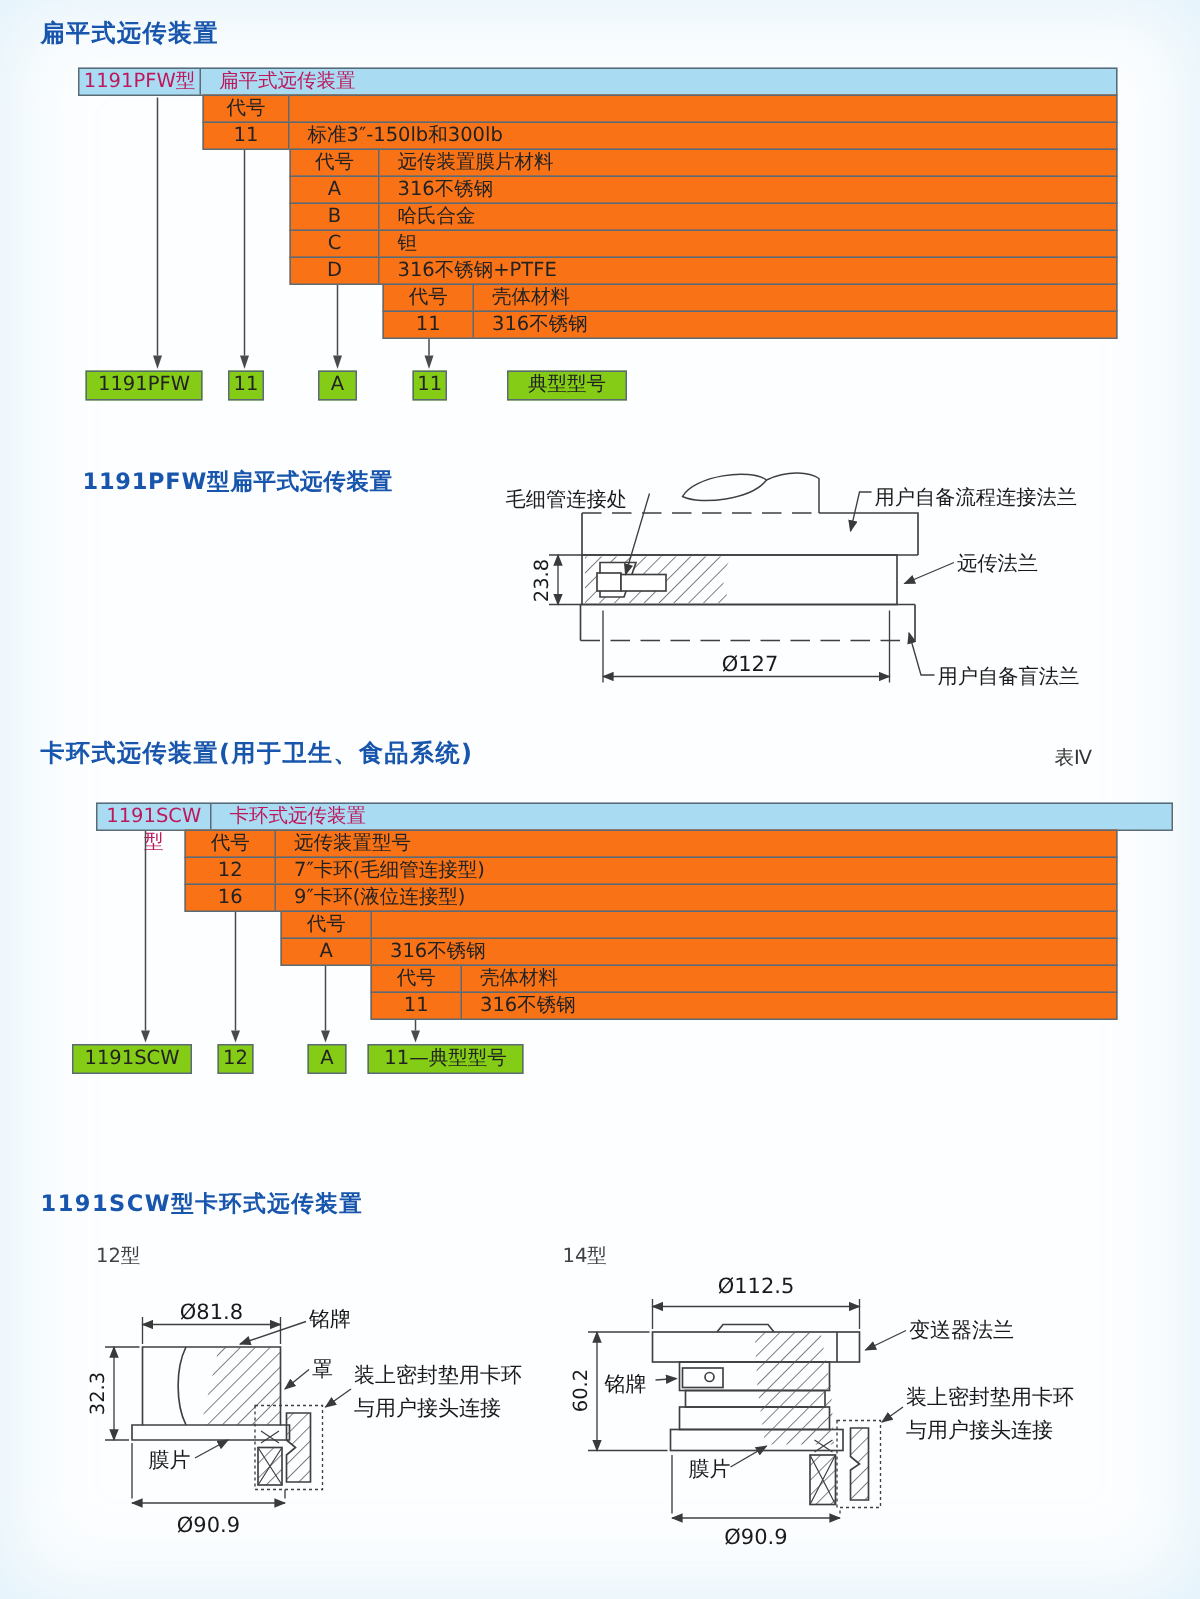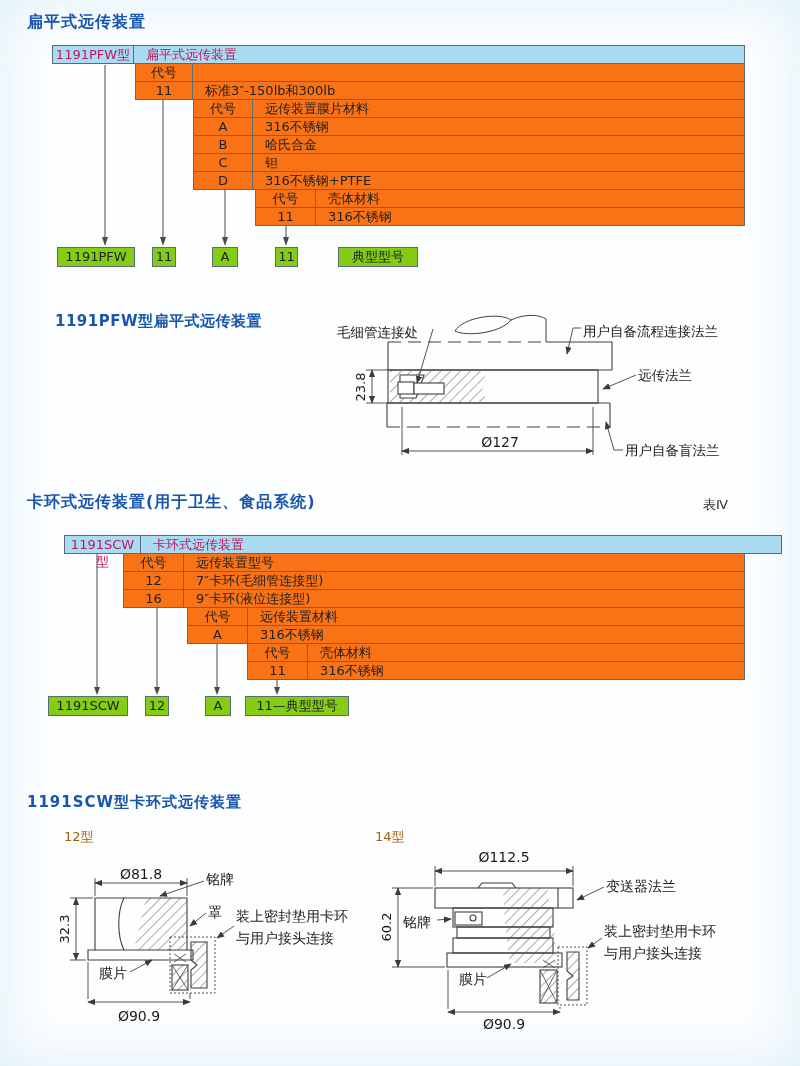--- a/index.html
+++ b/index.html
@@ -4,21 +4,21 @@
 <style>
   html,body{margin:0;padding:0;background:#e9eef2;}
   .page{
     position:relative;width:800px;height:1066px;margin:0 auto;
     background:#fdfeff;overflow:hidden;
     box-shadow:inset 0 0 60px rgba(168,216,238,.38);
     font-family:"DejaVu Sans",sans-serif;color:#222;
   }
   .sec-title{position:absolute;font-weight:bold;font-size:16px;color:#1856ad;letter-spacing:1px;white-space:nowrap;}
   .sub-title{position:absolute;font-weight:bold;font-size:15px;color:#1856ad;letter-spacing:.5px;white-space:nowrap;}
-  .small-lbl{position:absolute;font-size:13px;color:#a16207;white-space:nowrap;}
+  .small-lbl{position:absolute;font-size:13px;color:#404040;white-space:nowrap;}
   .tbl-ref{position:absolute;font-size:13px;color:#333;white-space:nowrap;}
   .trow{position:absolute;display:flex;height:19px;box-sizing:border-box;
     border:1px solid #5b6b76;background:#f97316;font-size:13px;line-height:17px;color:#222;}
   .trow.hdr{background:#a9dcf2;color:#be185d;}
   .trow .code{flex:0 0 auto;border-right:1px solid #5b6b76;text-align:center;box-sizing:border-box;}
   .trow .lbl{flex:1;padding-left:12px;white-space:nowrap;overflow:hidden;}
   .rbox{position:absolute;height:20px;box-sizing:border-box;border:1px solid #5b6b76;
     background:#84cc16;font-size:13px;line-height:18px;text-align:center;white-space:nowrap;}
   svg{position:absolute;overflow:visible;}
   svg text{font-family:"DejaVu Sans",sans-serif;fill:#1a1a1a;}
@@ -155,21 +155,20 @@
     <div class="trow" style="left:123px;top:571px;width:622px;">
       <div class="code" style="width:60px;">12</div>
       <div class="lbl">7″卡环(毛细管连接型)</div>
     </div>
     <div class="trow" style="left:123px;top:589px;width:622px;">
       <div class="code" style="width:60px;">16</div>
       <div class="lbl">9″卡环(液位连接型)</div>
     </div>
     <div class="trow" style="left:187px;top:607px;width:558px;">
       <div class="code" style="width:60px;">代号</div>
-      <div class="lbl">远传装置材料</div>
     </div>
     <div class="trow" style="left:187px;top:625px;width:558px;">
       <div class="code" style="width:60px;">A</div>
       <div class="lbl">316不锈钢</div>
     </div>
     <div class="trow" style="left:247px;top:643px;width:498px;">
       <div class="code" style="width:60px;">代号</div>
       <div class="lbl">壳体材料</div>
     </div>
     <div class="trow" style="left:247px;top:661px;width:498px;">

